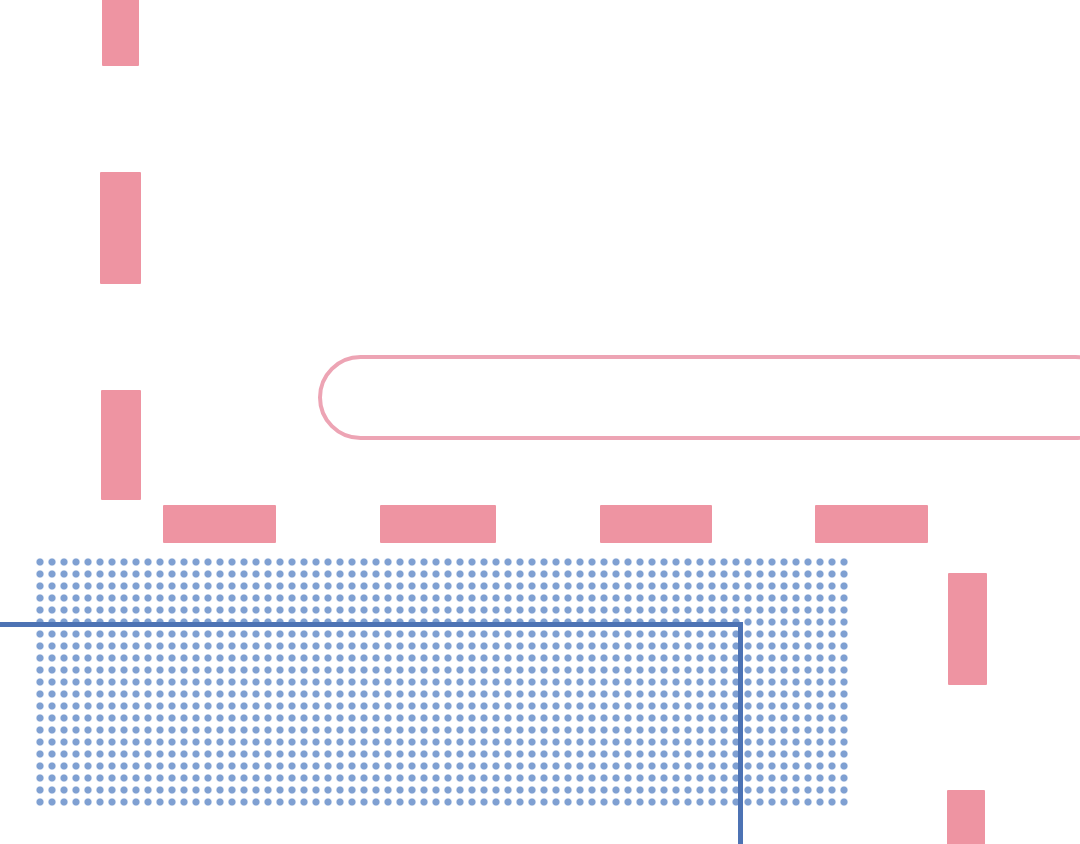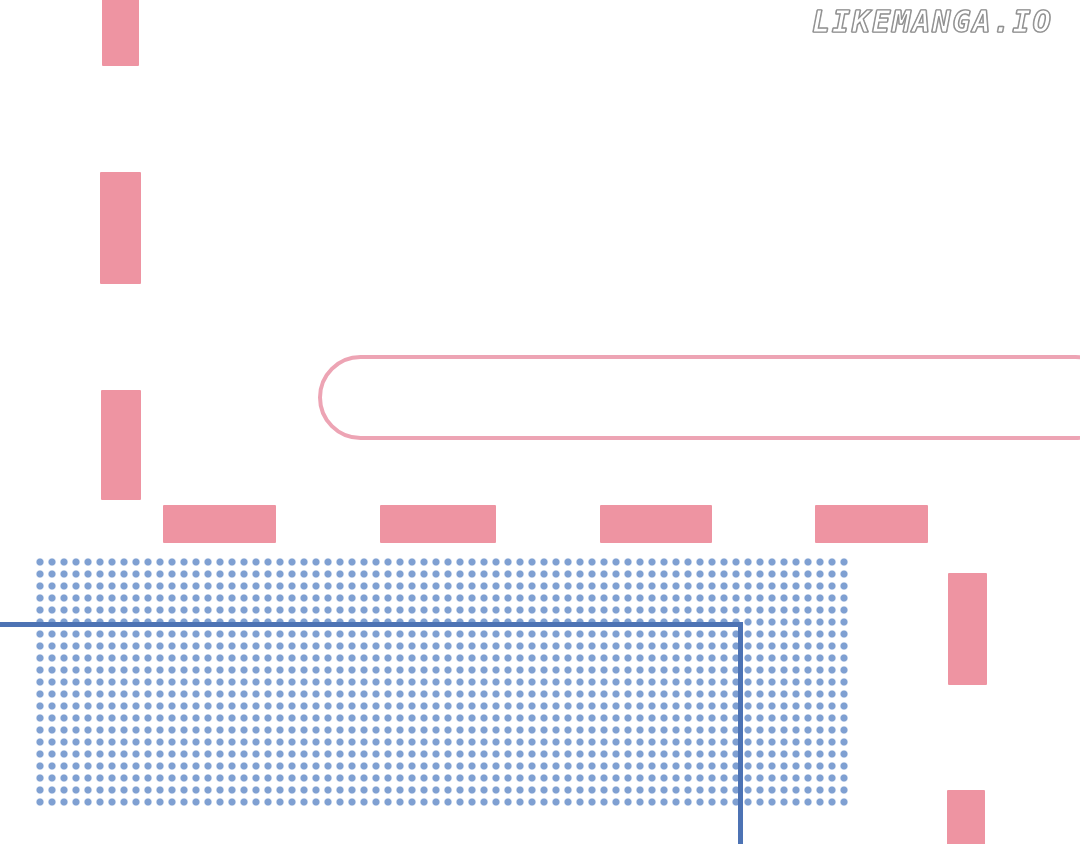--- a/index.html
+++ b/index.html
@@ -109,15 +109,14 @@
   <div class="pink-dash hd4"></div>
   <div class="pink-dash rv1"></div>
   <div class="pink-dash rv2"></div>
 
   <div class="bubble-outline"></div>
 
   <div class="halftone"></div>
 
   <div class="blue-corner"></div>
 
-  <div class="watermark">LIKEMANGA.IO</div>
 
 </div>
 
 </body></html>

